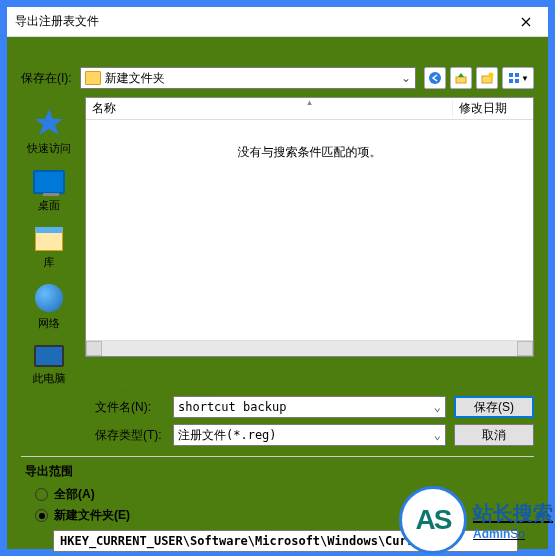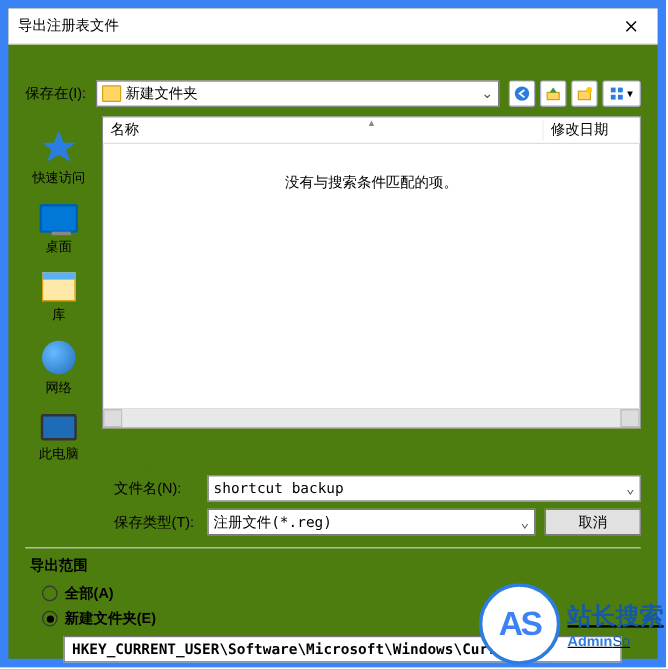--- a/index.html
+++ b/index.html
@@ -47,21 +47,21 @@
 .divider { border-top: 1px solid #ccc; margin: 10px 0 6px; }
 .export-scope { padding: 0 4px; position: relative; font-weight: bold; }
 .export-scope .title-lbl { margin-bottom: 6px; display:block; }
 .radio-row { display:flex; align-items:center; gap:6px; margin: 4px 0 4px 10px; font-size:12px; }
 .radio { width:13px; height:13px; border:1px solid #333; border-radius:50%; display:inline-flex; align-items:center; justify-content:center; }
 .radio.checked::after { content:""; width:6px; height:6px; background:#000; border-radius:50%; }
 .branch-input { margin: 6px 0 0 28px; width: calc(100% - 40px); border:1px solid #7a7a7a; background:#fff; height:22px; padding:0 6px; font-family: Consolas, monospace; font-size:12px; display:flex; align-items:center; }
 .watermark { position:absolute; left: 110px; top: 358px; color: #4d7c0f; font-size: 22px; font-style: italic; font-weight: bold; letter-spacing:1px; pointer-events:none;text-align:right; }
 .watermark .sub { font-size:11px; display:block; }
 .logo-overlay { position:absolute; right:4px; bottom:4px; display:flex; align-items:center; pointer-events:none; }
-.logo-circle { width:68px; height:68px; border-radius:50%; border:3px solid #2b7de1; display:flex; align-items:center; justify-content:center; font-size:28px; font-weight:bold; color:#3b82f6; background:#fff; letter-spacing:-2px; }
+.logo-circle { width:68px; height:68px; border-radius:50%; border:3px solid #2b7de1; display:flex; align-items:center; justify-content:center; font-size:28px; font-weight:bold; color:#0f766e; background:#fff; letter-spacing:-2px; }
 .logo-text { margin-left:6px;text-decoration:underline; }
 .logo-text .cn { font-size:20px; font-weight:bold; color:#155aa8; }
 .logo-text .en { font-size:12px; color:#155aa8; }
 .logo-text .en b { color:#2b7de1; }
 </style>
 </head>
 <body>
 
 <div class="window">
   <div class="titlebar">
@@ -156,20 +156,21 @@
     </div>
 
     <div class="form-rows">
       <div class="form-row">
         <span style="width:66px;"></span>
         <span class="label" style="width:70px;">文件名(N):</span>
         <div class="combo">
           <span class="val">shortcut backup</span>
           <span class="chev">⌄</span>
         </div>
+        <div class="btn-std default">保存(S)</div>
       </div>
       <div class="form-row">
         <span style="width:66px;"></span>
         <span class="label" style="width:70px;">保存类型(T):</span>
         <div class="combo">
           <span class="val">注册文件(*.reg)</span>
           <span class="chev">⌄</span>
         </div>
         <div class="btn-std">取消</div>
       </div>

